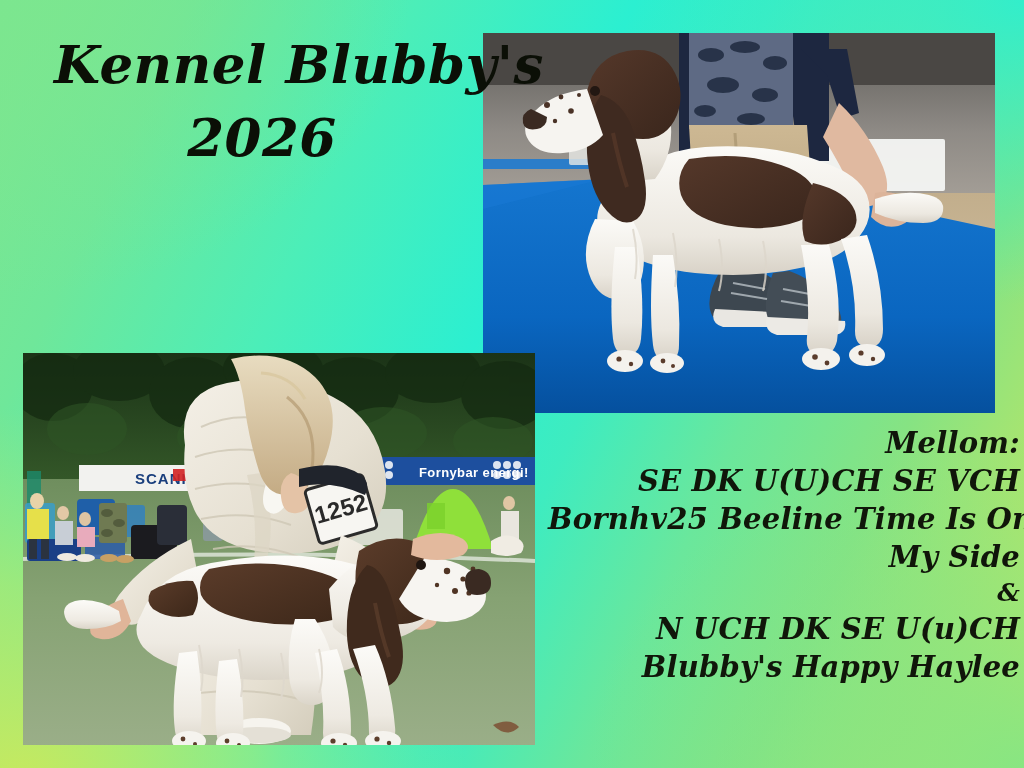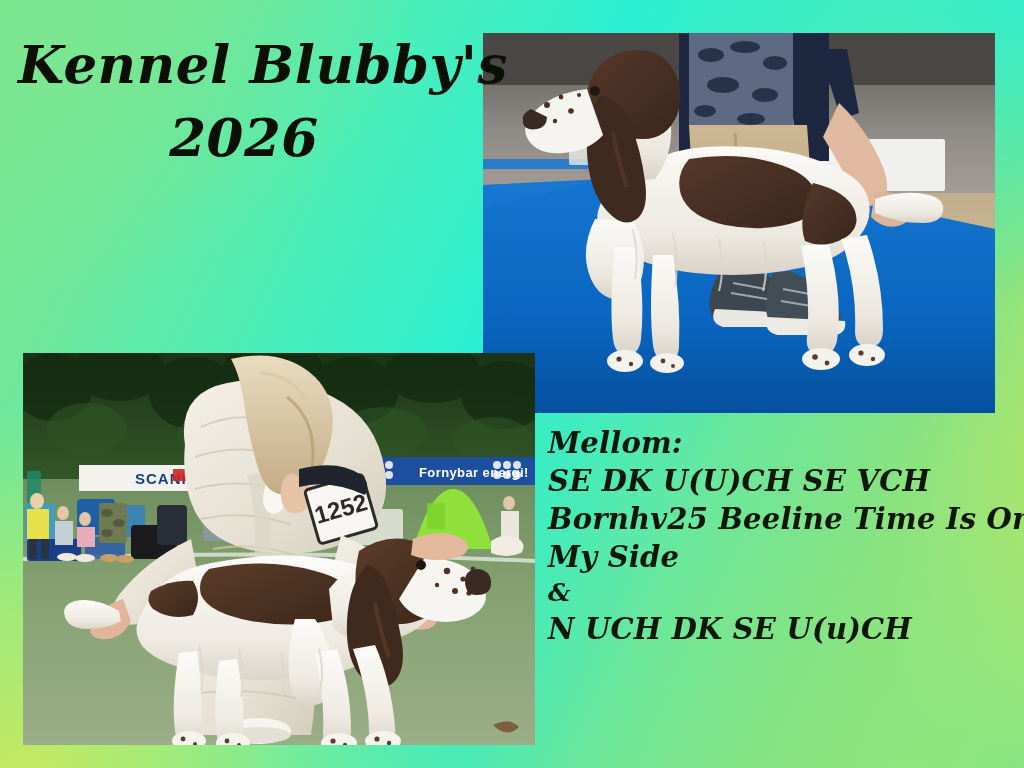--- a/index.html
+++ b/index.html
@@ -55,29 +55,30 @@
   }
   .title-line {
     font-family: "DejaVu Serif", "Liberation Serif", serif;
     font-style: italic;
     font-weight: 700;
     color: #0b0f06;
     font-size: 53px;
     line-height: 73px;
     letter-spacing: 0.5px;
     white-space: nowrap;
+    margin-left: 36px;
   }
 
   
   .pedigree-block {
     position: absolute;
     left: 548px;
     top: 424px;
     width: 472px;
-    text-align: left;
+    text-align: right;
     z-index: 6;
   }
   .ped-line {
     font-family: "DejaVu Serif", "Liberation Serif", serif;
     font-style: italic;
     font-weight: 700;
     color: #10160a;
     font-size: 29px;
     line-height: 38px;
     letter-spacing: 0.2px;
@@ -519,15 +520,16 @@
     <div class="title-line">2026</div>
   </div>
 
   <div class="pedigree-block">
     <div class="ped-line">Mellom:</div>
     <div class="ped-line">SE DK U(U)CH SE VCH</div>
     <div class="ped-line">Bornhv25 Beeline Time Is On</div>
     <div class="ped-line">My Side</div>
     <div class="ped-line amp">&amp;</div>
     <div class="ped-line">N UCH DK SE U(u)CH</div>
+    <div class="ped-line">Blubby's Happy Haylee</div>
   </div>
 
 </div>
 
 </body></html>

